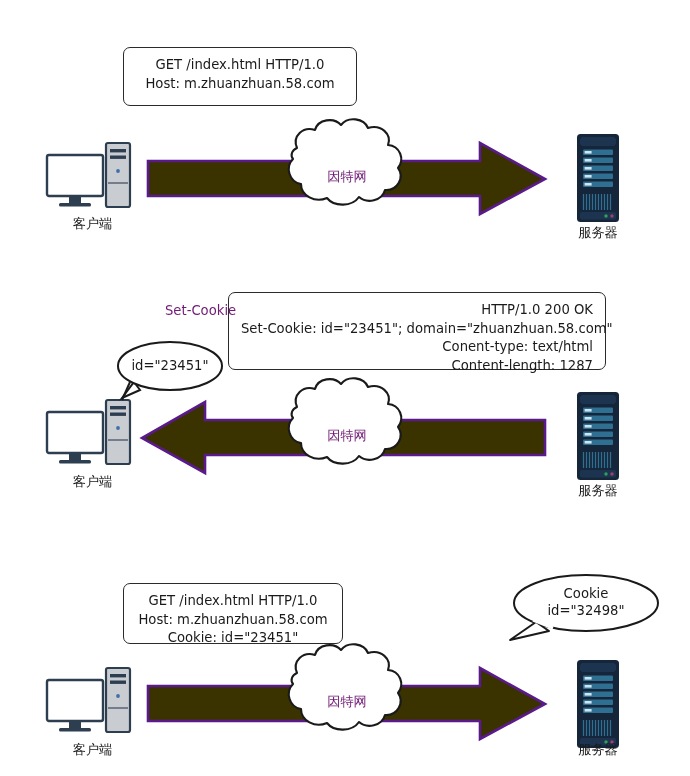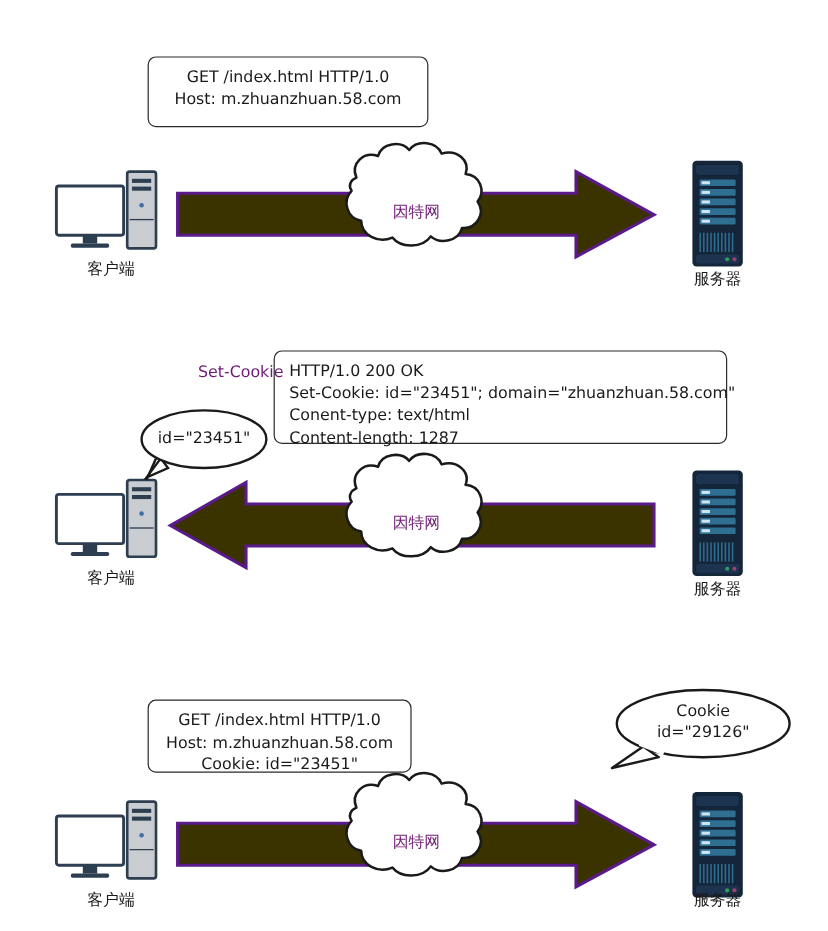--- a/index.html
+++ b/index.html
@@ -31,21 +31,21 @@
     border: 1.4px solid #2b2b2b;
     border-radius: 7px;
     box-sizing: border-box;
     padding: 8px 12px;
     font-size: 13.2px;
     line-height: 1.42;
     color: #1a1a1a;
     white-space: pre;
   }
   .msgbox.center { text-align: center; }
-  .msgbox.left   { text-align: left; }
+  .msgbox.left   { text-align: right; }
 
   
   .plainlabel {
     position: absolute;
     font-size: 13.2px;
     color: #701a75;
     white-space: nowrap;
   }
 
   
@@ -250,21 +250,21 @@
 
   <div class="caption" style="left:40px; top:473px; width:105px;">客户端</div>
 
   <div class="caption" style="left:556px; top:482px; width:84px;">服务器</div>
 
   <div class="msgbox center" style="left:123px; top:583px; width:220px; height:61px;">GET /index.html HTTP/1.0
 Host: m.zhuanzhuan.58.com
 Cookie: id="23451"</div>
 
   <div class="calloutText" style="left:534px; top:585px; width:104px;">Cookie
-id="29126"</div>
+id="32498"</div>
 
   <div class="plainlabel" style="left:307px; top:693px; width:80px; text-align:center;">因特网</div>
 
   <div class="caption" style="left:40px; top:741px; width:105px;">客户端</div>
 
   <div class="caption" style="left:556px; top:741px; width:84px;">服务器</div>
 
 </div>
 
 </body></html>

